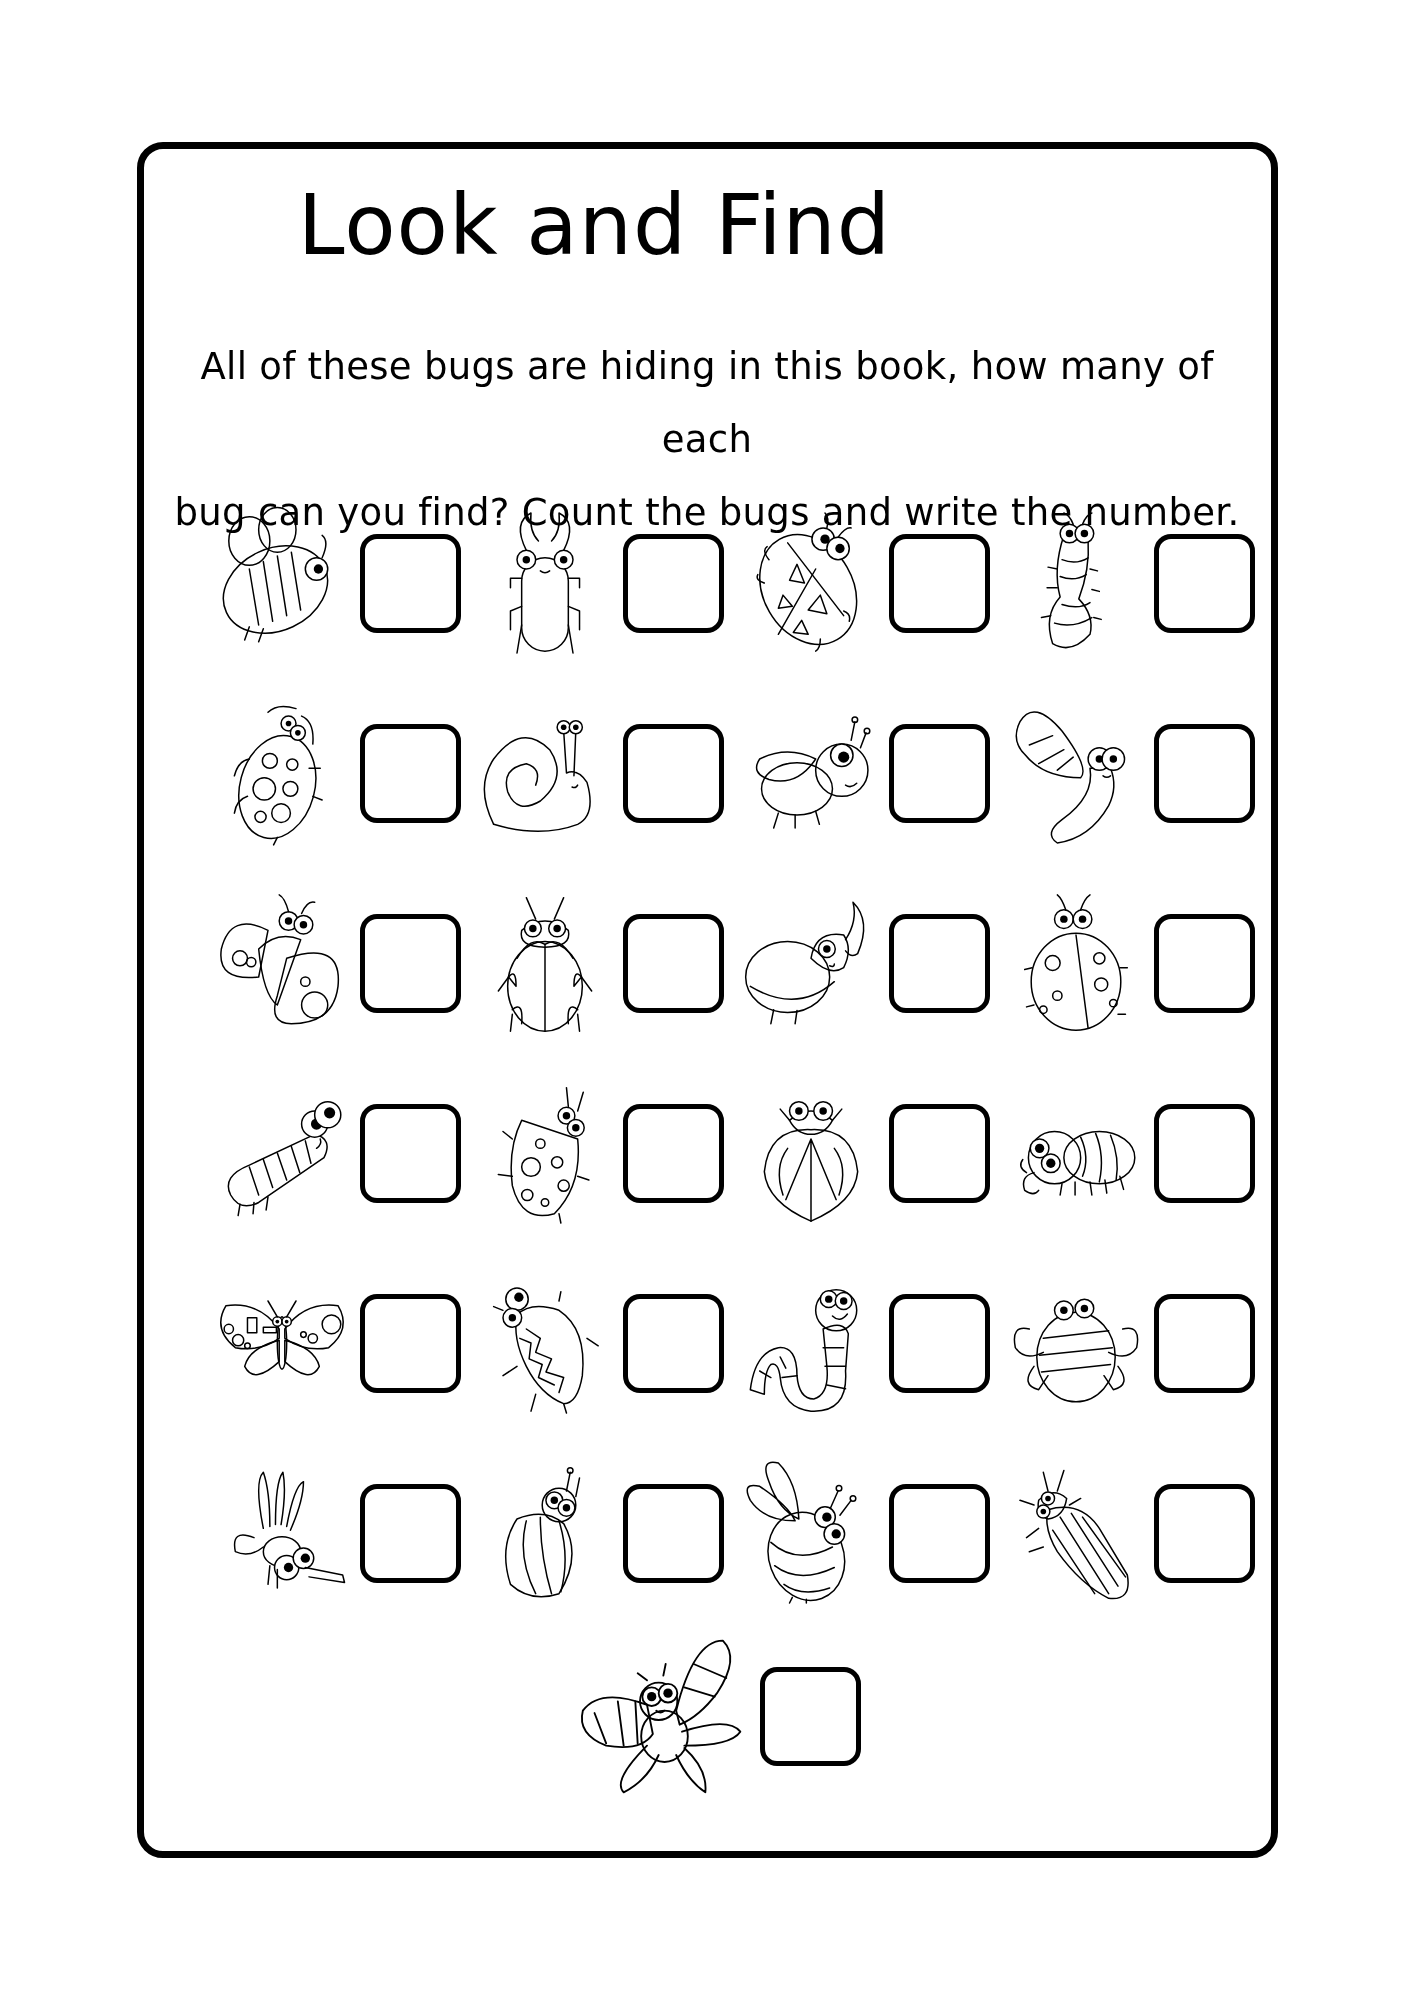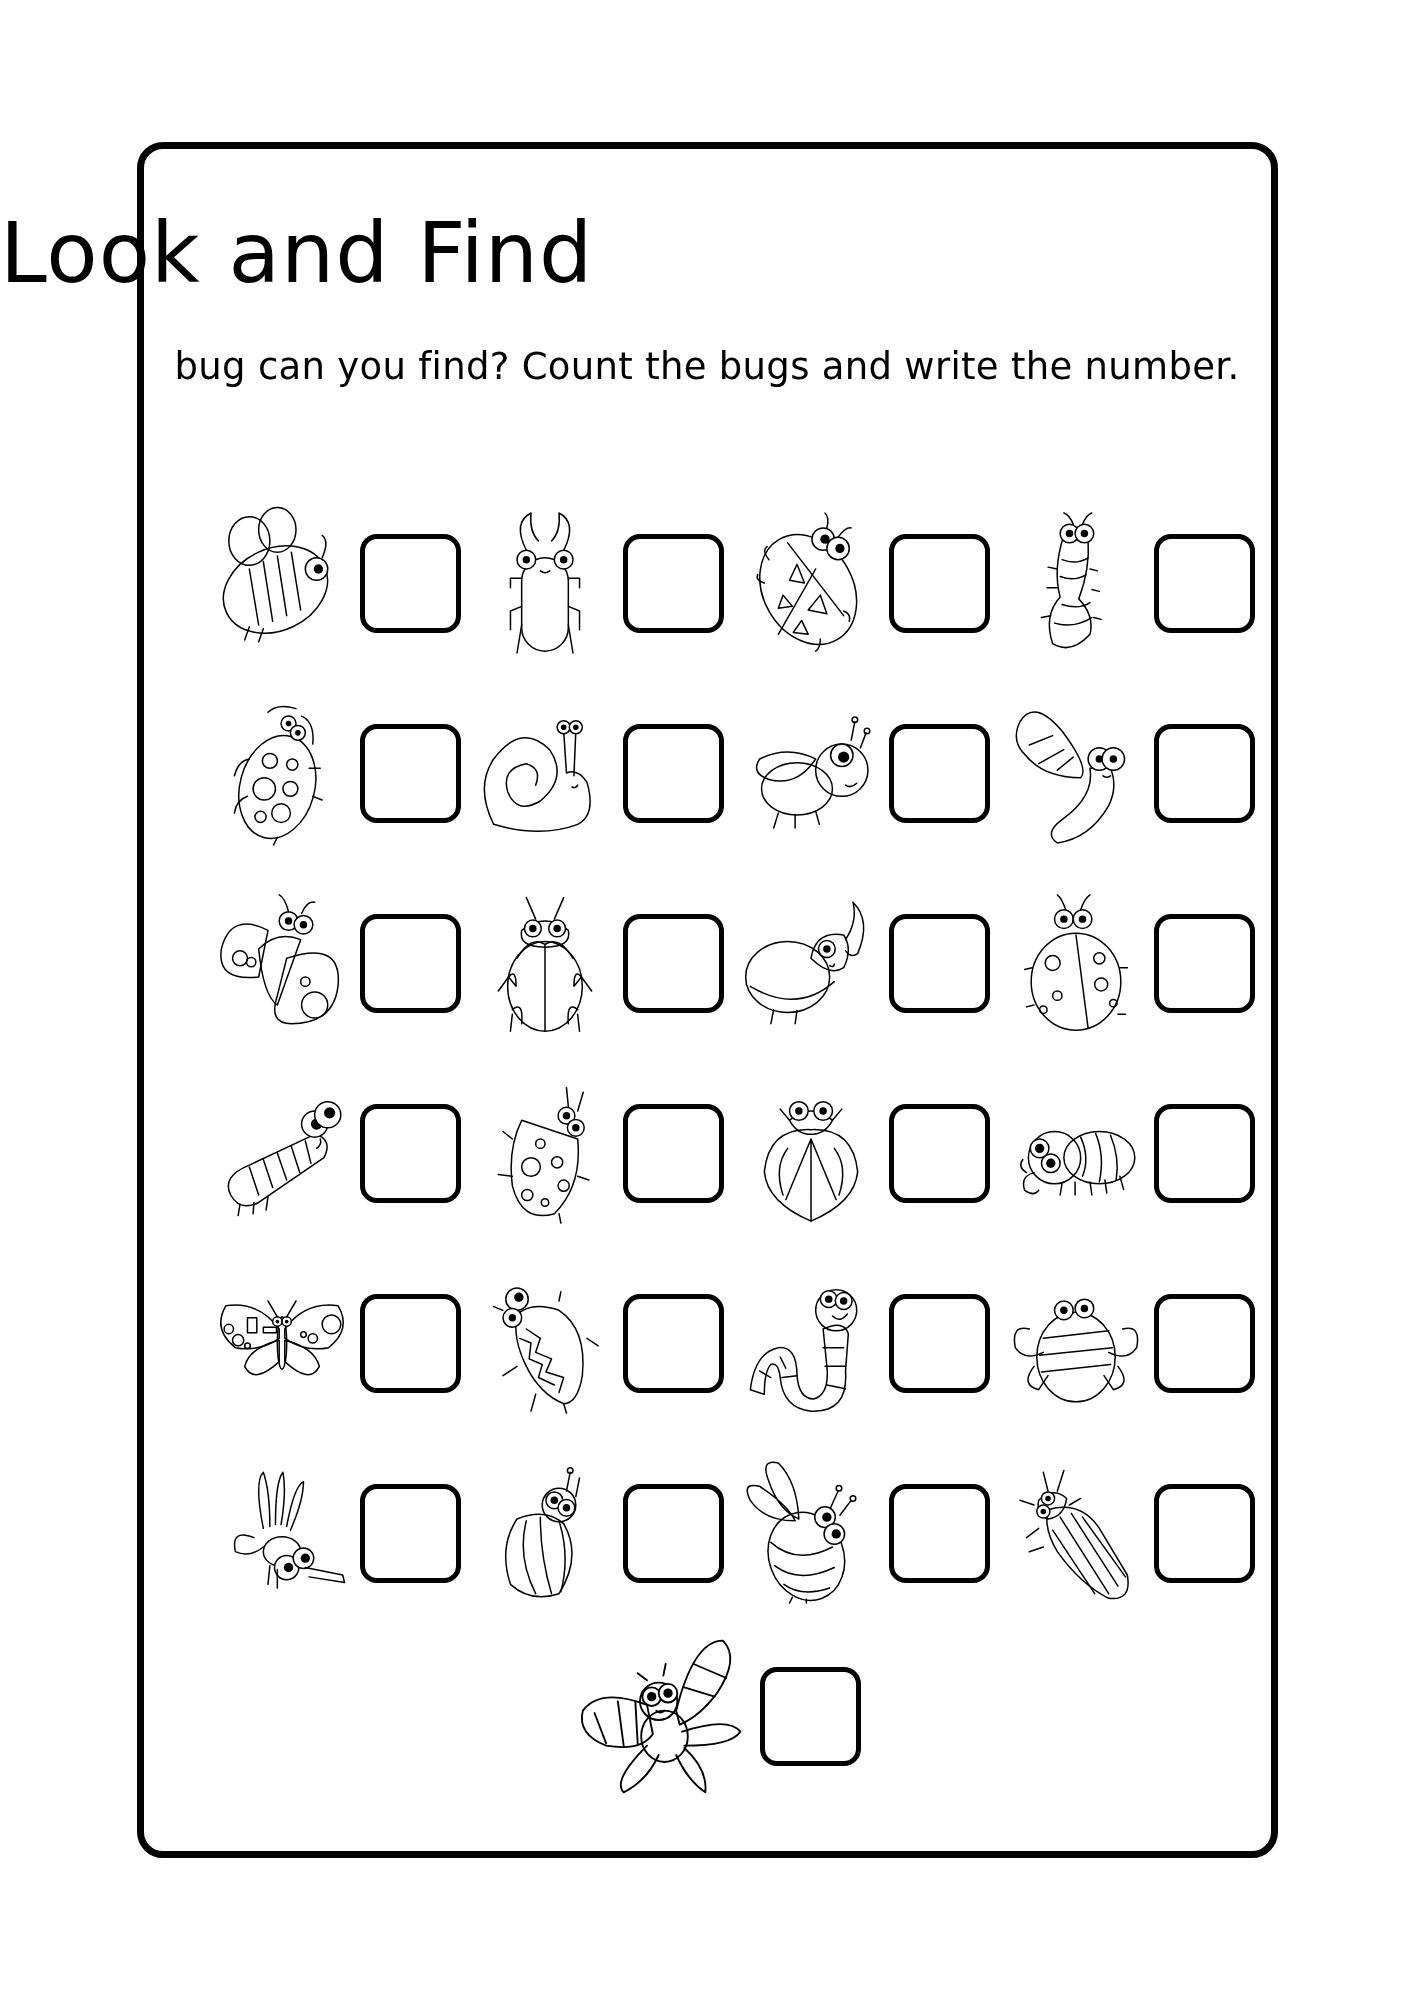--- a/index.html
+++ b/index.html
@@ -1,40 +1,41 @@
 <!DOCTYPE html>
 <html><head>
 <meta charset="utf-8">
 <style>
   html, body { margin: 0; padding: 0; background: #ffffff; }
   body { width: 1414px; height: 2000px; position: relative; overflow: hidden;
          font-family: "DejaVu Sans", sans-serif; color: #000; }
   .frame { position: absolute; left: 137px; top: 142px; width: 1141px; height: 1716px;
            box-sizing: border-box; border: 7px solid #000; border-radius: 26px; }
-  .title { position: absolute; left: 0; width: 1189px; top: 198px; text-align: left;
+  .title { position: absolute; left: 0; width: 1189px; top: 170px; text-align: center;
            font-size: 84px; font-weight: 500; letter-spacing: 1px; line-height: 110px; margin: 0; }
   .subtitle { position: absolute; left: 160px; width: 1094px; top: 330px; text-align: center;
               font-size: 37px; line-height: 73px; margin: 0; font-weight: 500; letter-spacing: 0.3px; }
   .subtitle span { display: block; }
   .answer-box { position: absolute; width: 101px; height: 99px; box-sizing: border-box;
                 border: 5px solid #000; border-radius: 17px; background: #fff; }
   .bug { position: absolute; width: 150px; height: 150px; }
   .bug svg { width: 100%; height: 100%; overflow: visible; }
   .bug svg * { fill: none; stroke: #000; stroke-width: 1.6; stroke-linecap: round; stroke-linejoin: round; }
   .bug svg .pupil { fill: #000; stroke: none; }
   .bug svg .eye { fill: #fff; }
 </style>
 </head>
 <body>
 
 <div class="frame"></div>
 
 <h1 class="title">Look and Find</h1>
 
 <p class="subtitle">
+  <span>All of these bugs are hiding in this book, how many of each</span>
   <span>bug can you find? Count the bugs and write the number.</span>
 </p>
 
 <div id="grid">
     <div class="bug" style="width: 140px; height: 140px; left: 212px; top: 513px;"><svg viewBox="0 0 150 150">
         <ellipse cx="40" cy="30" rx="22" ry="26"></ellipse>
         <ellipse cx="70" cy="18" rx="20" ry="24"></ellipse>
         <ellipse cx="68" cy="82" rx="58" ry="44" transform="rotate(-25 68 82)"></ellipse>
         <line x1="40" y1="60" x2="50" y2="120"></line>
         <line x1="55" y1="52" x2="65" y2="116"></line>

